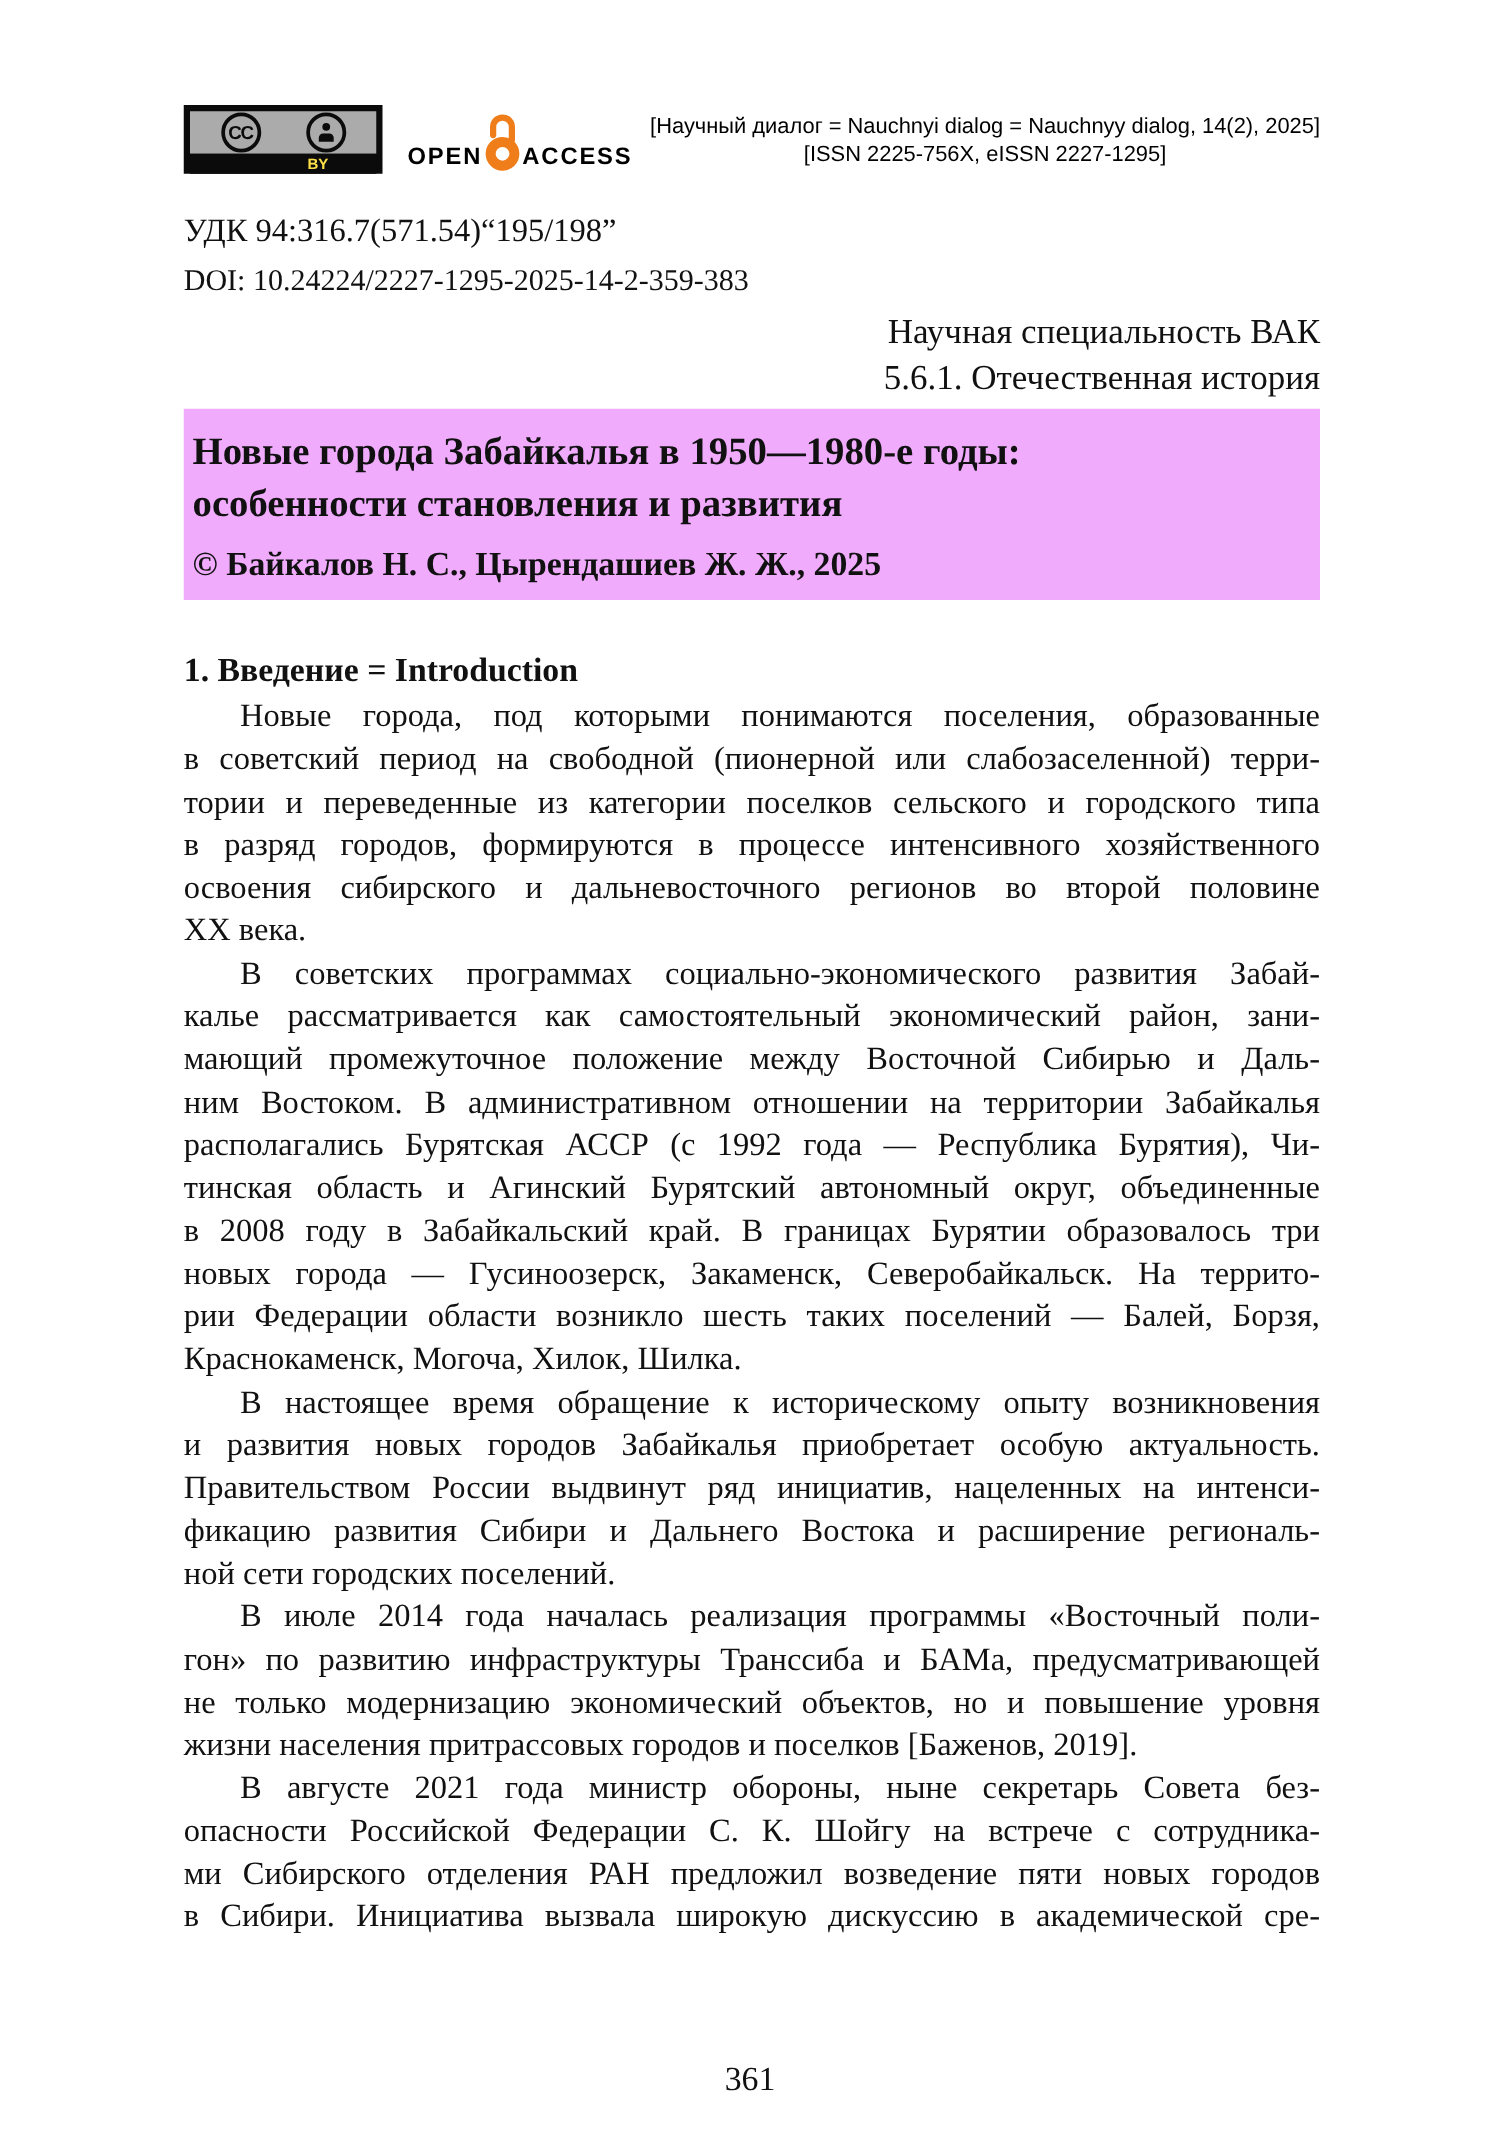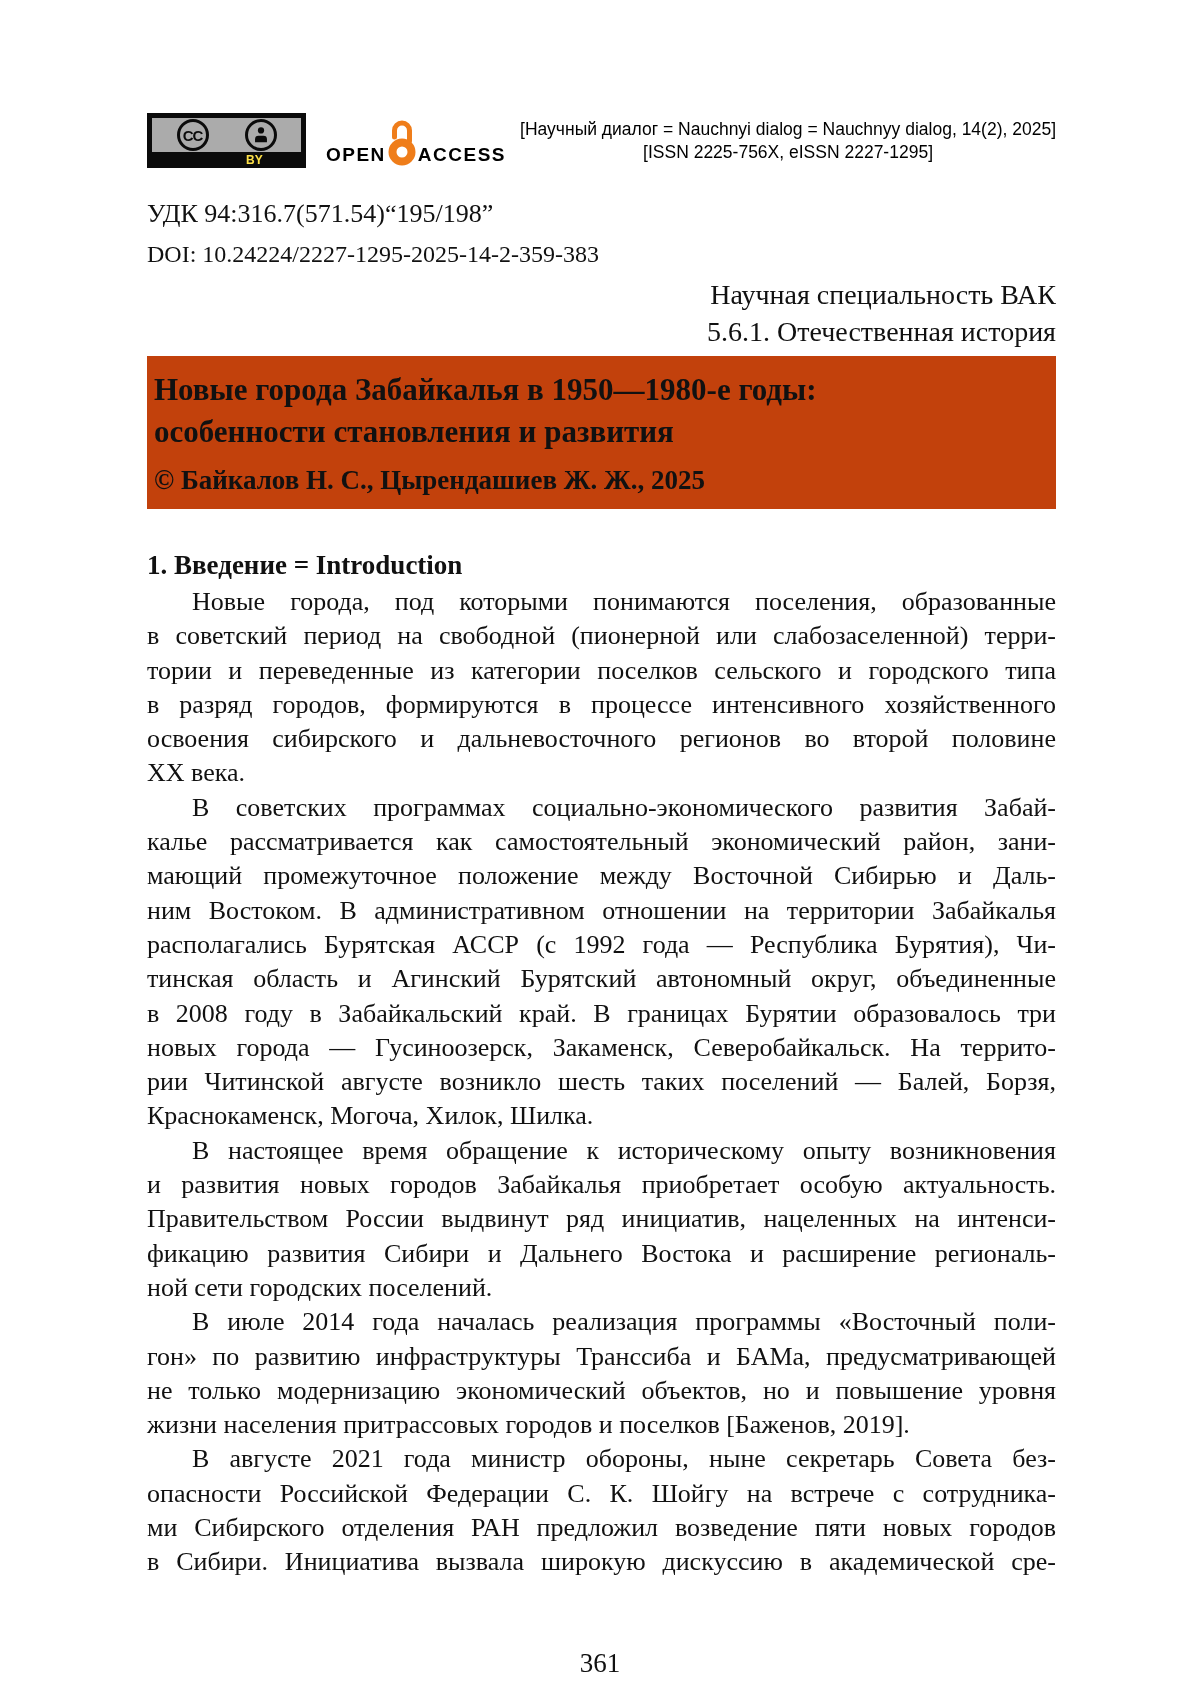--- a/index.html
+++ b/index.html
@@ -16,21 +16,21 @@
     font-family: "Liberation Serif", serif;
   }
   .page {
     position: relative;
     width: 1200px;
     height: 1703px;
     background: #ffffff;
     overflow: hidden;
     margin: 0 auto;
   }
-  .content { padding: 84px 144px 0 147px; margin-top: 29px; }
+  .content { padding: 84px 144px 0 147px; }
 
   
   .header-row { display: flex; align-items: flex-start; height: 55px; }
 
   .cc-badge {
     width: 159px; height: 55px;
     background: #0b0b0b;
     padding: 5px 5px 0 5px;
     display: flex; flex-direction: column;
     flex: 0 0 auto;
@@ -144,21 +144,21 @@
     </div>
 
     <div class="udc">УДК 94:316.7(571.54)“195/198”</div>
     <div class="doi">DOI: 10.24224/2227-1295-2025-14-2-359-383</div>
 
     <div class="vak">
       <div>Научная специальность ВАК</div>
       <div>5.6.1. Отечественная история</div>
     </div>
 
-    <div class="title-block" style="background-color:#c2410c">
+    <div class="title-block" style="background-color:#f0abfc">
       <div class="title-line">Новые города Забайкалья в 1950—1980-е годы:</div>
       <div class="title-line">особенности становления и развития</div>
       <div class="copyright">© Байкалов Н. С., Цырендашиев Ж. Ж., 2025</div>
     </div>
 
     <div class="section-heading">1. Введение = Introduction</div>
 
     <div class="paragraphs">
         <p class="para">
           <span class="line first">Новые города, под которыми понимаются поселения, образованные</span>
@@ -170,21 +170,21 @@
         </p>
         <p class="para">
           <span class="line first">В советских программах социально-экономического развития Забай-</span>
           <span class="line">калье рассматривается как самостоятельный экономический район, зани-</span>
           <span class="line">мающий промежуточное положение между Восточной Сибирью и Даль-</span>
           <span class="line">ним Востоком. В административном отношении на территории Забайкалья</span>
           <span class="line">располагались Бурятская АССР (с 1992 года — Республика Бурятия), Чи-</span>
           <span class="line">тинская область и Агинский Бурятский автономный округ, объединенные</span>
           <span class="line">в 2008 году в Забайкальский край. В границах Бурятии образовалось три</span>
           <span class="line">новых города — Гусиноозерск, Закаменск, Северобайкальск. На террито-</span>
-          <span class="line">рии Читинской августе возникло шесть таких поселений — Балей, Борзя,</span>
+          <span class="line">рии Федерации области возникло шесть таких поселений — Балей, Борзя,</span>
           <span class="line para-last">Краснокаменск, Могоча, Хилок, Шилка.</span>
         </p>
         <p class="para">
           <span class="line first">В настоящее время обращение к историческому опыту возникновения</span>
           <span class="line">и развития новых городов Забайкалья приобретает особую актуальность.</span>
           <span class="line">Правительством России выдвинут ряд инициатив, нацеленных на интенси-</span>
           <span class="line">фикацию развития Сибири и Дальнего Востока и расширение региональ-</span>
           <span class="line para-last">ной сети городских поселений.</span>
         </p>
         <p class="para">

